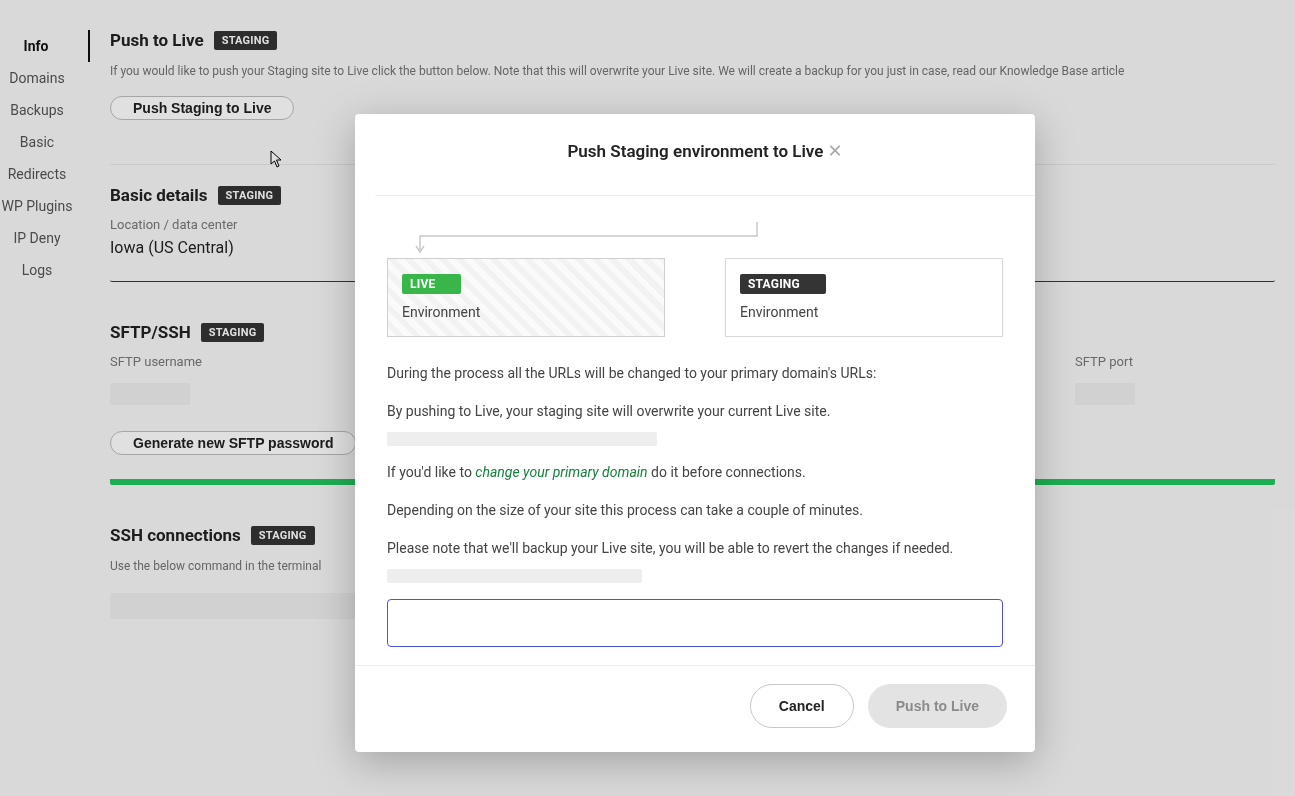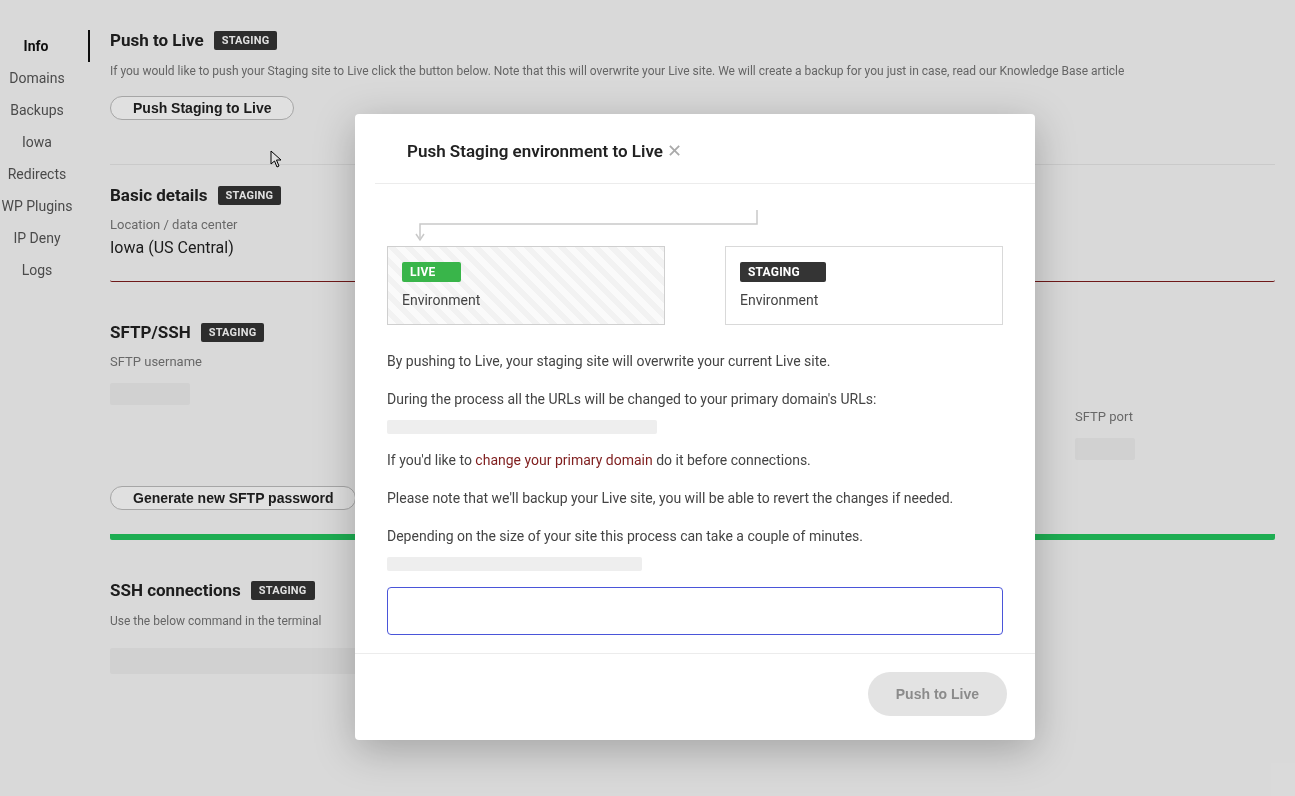--- a/index.html
+++ b/index.html
@@ -14,59 +14,59 @@
   .content { flex:1; padding:30px 20px 0 20px; }
   .section { background:#fff; border:1px solid #e6e6e6; border-radius:2px; padding:20px 0 24px 0; margin-bottom:20px; }
   .sect-head { display:flex; align-items:center; gap:10px; padding:0 0 12px 0; }
   .sect-title { font-size:17px; font-weight:700; color:#222; }
   .badge-staging { background:#343434; color:#fff; font-size:11px; font-weight:700; padding:3px 8px; border-radius:2px; letter-spacing:0.2px; }
   .desc { font-size:12px; color:#737373; line-height:1.5; margin-bottom:16px; }
   .btn-outline { display:inline-flex; align-items:center; justify-content:center; height:24px; padding:0 22px; border:1px solid #bdbdbd; border-radius:22px; background:#fff; font-size:14px; font-weight:600; color:#222; cursor:pointer; }
   .field-label { font-size:13px; color:#777; margin-bottom:6px; }
   .field-value { font-size:16px; color:#222; }
   .redact { background:linear-gradient(#eee,#eee); border-radius:2px; display:inline-block; }
-  .row { display:flex;flex-direction:column; }
+  .row { display:flex; }
   .row .col { flex:1; }
   .col-right { width:200px; }
   .cursor { position:absolute; left:270px; top:150px; width:14px; height:18px; }
 
   
   .overlay { position:absolute; inset:0; background:rgba(0,0,0,0.12); }
   .modal { position:absolute; left:355px; top:114px; width:680px; background:#fff; border-radius:4px; box-shadow:0 10px 40px rgba(0,0,0,0.25); }
-  .modal-head { display:flex; align-items:center; justify-content:flex-start; padding:22px 28px 18px 32px; border-bottom:1px solid #ececec;margin-left:20px; }
+  .modal-head { display:flex; align-items:center; justify-content:center; padding:22px 28px 30px 32px; border-bottom:1px solid #ececec;margin-left:20px; }
   .modal-title { font-size:17px; font-weight:600; color:#222; }
   .close-x { font-size:18px; color:#aaa; cursor:pointer; padding:4px; }
   .modal-body { padding:26px 32px 18px 32px; }
   .flow-arrow { position:relative; height:36px; margin:0 0 0 15px; }
   .flow-arrow svg { position:absolute; left:0; top:0; }
   .env-row { display:flex; gap:60px; margin-bottom:26px; }
   .env-card { flex:1; border:1px solid #d9d9d9; padding:14px 14px 16px 14px; position:relative; }
   .env-card.live { background:repeating-linear-gradient(45deg,#fafafa 0 6px,#f2f2f2 6px 12px); border-color:#cfcfcf; }
   .env-badge { display:inline-block; font-size:12px; font-weight:700; color:#fff; padding:3px 26px 3px 8px; border-radius:2px; margin-bottom:10px; letter-spacing:0.2px; }
   .env-badge.live { background:#39b54a; }
   .env-badge.staging { background:#343434; }
   .env-label { font-size:14px; color:#444; }
   .modal-body p { font-size:14px; color:#444; line-height:1.55; margin-bottom:16px; }
-  .modal-body a { color:#7f1d1d; text-decoration:none; }
+  .modal-body a { color:#15803d; text-decoration:none;font-style:italic; }
   .redact-line { height:14px; width:270px; background:#eee; border-radius:2px; margin-top:-6px; margin-bottom:16px; }
   .input-highlight { width:100%; height:48px; border:1.5px solid #4a55d9; border-radius:4px; margin-top:6px; background:#fff; }
   .modal-foot { display:flex; justify-content:flex-end; gap:14px; padding:18px 28px 24px 28px; border-top:1px solid #ececec; }
   .btn-cancel { height:44px; padding:0 28px; border:1px solid #c8c8c8; background:#fff; border-radius:24px; font-size:14px; font-weight:600; color:#222; cursor:pointer; }
   .btn-primary { height:44px; padding:0 28px; border:none; background:#e3e3e3; color:#8b8b8b; border-radius:24px; font-size:14px; font-weight:600; cursor:not-allowed; }
 </style>
 </head>
 <body>
 
 <div class="page">
   <nav class="sidebar">
     <ul>
       <li class="active">Info</li>
       <li>Domains</li>
       <li>Backups</li>
-      <li>Iowa</li>
+      <li>Basic</li>
       <li>Redirects</li>
       <li>WP Plugins</li>
       <li>IP Deny</li>
       <li>Logs</li>
     </ul>
   </nav>
 
   <main class="content">
 
     <section class="section" style="padding:0 0 24px 0; border:none; background:transparent;">
@@ -145,27 +145,28 @@
       <div class="env-card live">
         <span class="env-badge live">LIVE</span>
         <div class="env-label">Environment</div>
       </div>
       <div class="env-card">
         <span class="env-badge staging">STAGING</span>
         <div class="env-label">Environment</div>
       </div>
     </div>
 
+    <p>During the process all the URLs will be changed to your primary domain's URLs:</p>
     <p>By pushing to Live, your staging site will overwrite your current Live site.</p>
-    <p>During the process all the URLs will be changed to your primary domain's URLs:</p>
     <div class="redact-line"></div>
     <p>
       <span>If you'd like to </span><a href="#">change your primary domain</a><span> do it before connections.</span>
     </p>
+    <p>Depending on the size of your site this process can take a couple of minutes.</p>
     <p>Please note that we'll backup your Live site, you will be able to revert the changes if needed.</p>
-    <p>Depending on the size of your site this process can take a couple of minutes.</p>
     <div class="redact-line" style="width:255px;"></div>
     <div class="input-highlight"></div>
   </div>
   <div class="modal-foot">
+    <button class="btn-cancel">Cancel</button>
     <button class="btn-primary">Push to Live</button>
   </div>
 </div>
 
 </body></html>

